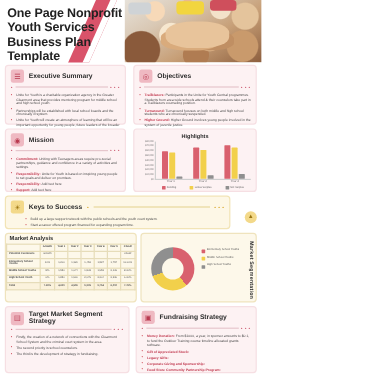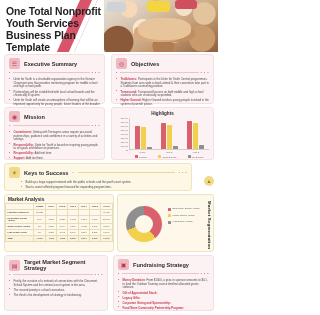--- a/index.html
+++ b/index.html
@@ -120,21 +120,21 @@
   <div class="header">
     <div class="hdr-photo">
       <div class="shirt3"></div>
       <div class="shirt1"></div>
       <div class="shirt2"></div>
       <div class="hands"></div>
     </div>
     <div class="hdr-stripe"></div>
     <div class="hdr-stripe2"></div>
     <div class="hdr-text">
-      <div class="hdr-title">One Total Nonprofit Youth Services Business Plan Template</div>
+      <div class="hdr-title">One Page Nonprofit Youth Services Business Plan Template</div>
 
     </div>
   </div>
 
   <div class="card pinkbg" style="left:4px; top:54px; width:101px; height:50px; padding:3px 4px;">
     <div class="card-head">
       <span class="ico pink">☰</span>
       <span class="sec-title">Executive Summary</span>
     </div>
     <div style="display:flex;align-items:center;gap:2px;margin-top:1px;">

